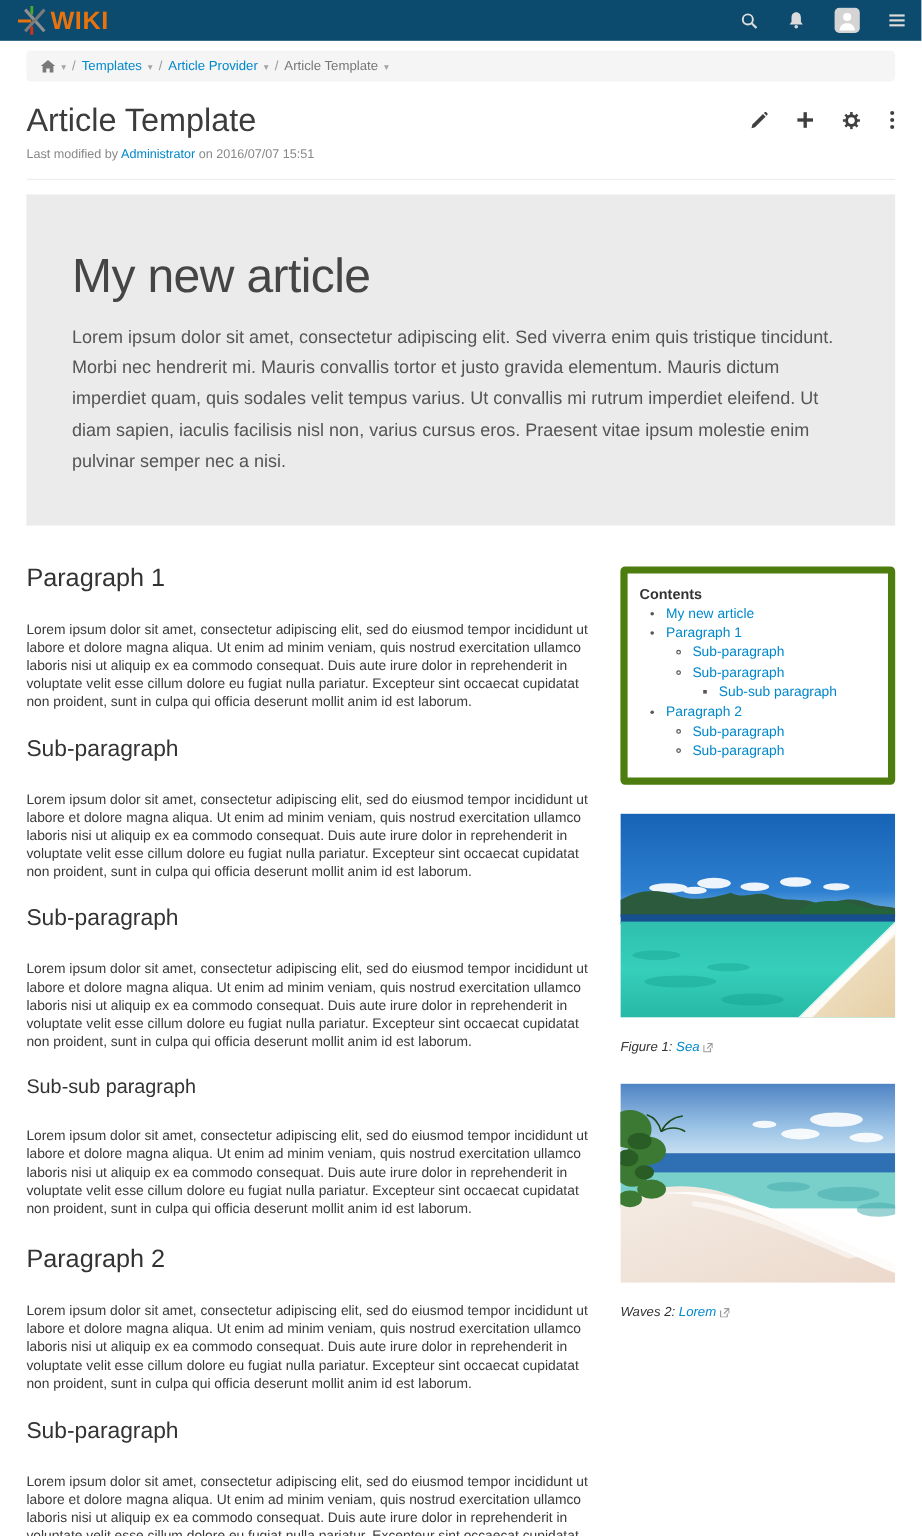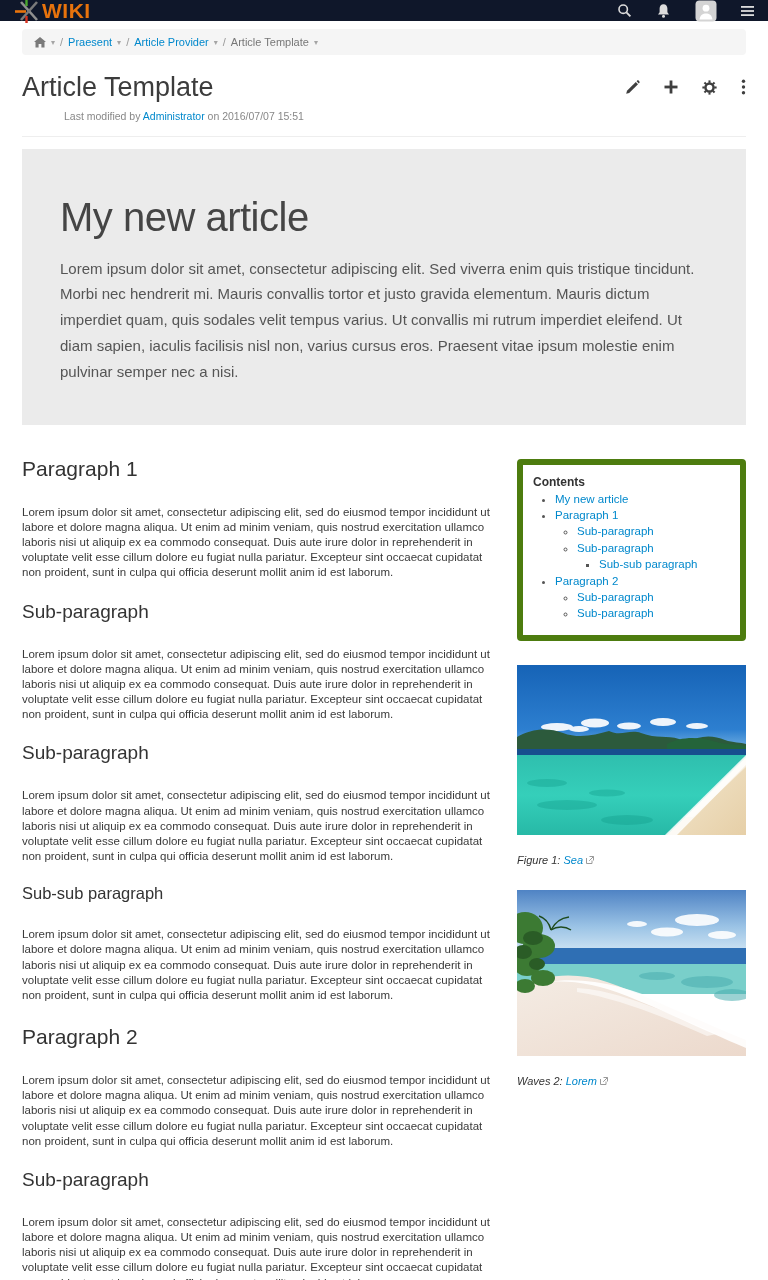--- a/index.html
+++ b/index.html
@@ -4,21 +4,21 @@
 <style>
   * { box-sizing: border-box; margin: 0; padding: 0; }
   html, body { background: #fff; }
   body {
     width: 768px;
     font-family: "Liberation Sans", "DejaVu Sans", sans-serif;
     color: #333;
   }
   
   .navbar {
-    height: 21px; background: #0f172a;
+    height: 34px; background: #0c4a6e;
     display: flex; align-items: center; justify-content: space-between;
     padding: 0 14px;
   }
   .brand { display: flex; align-items: center; gap: 2px; text-decoration: none; cursor: pointer; }
   .brand-text { color: #e8730c; font-size: 21px; font-weight: 700; letter-spacing: 0.5px; line-height: 1; }
   .nav-icons { display: flex; align-items: center; gap: 24px; }
   .nav-icon { display: inline-flex; cursor: pointer; }
   
   .container { padding: 0 22px; }
   
@@ -29,21 +29,21 @@
   }
   .breadcrumb a { color: #0088cc; text-decoration: none; cursor: pointer; }
   .crumb-caret { color: #a5a5a5; font-size: 8px; cursor: pointer; }
   .crumb-sep { color: #999; }
   .crumb-current { color: #777; }
   
   .page-header { margin-top: 18px; display: flex; align-items: flex-start; justify-content: space-between; }
   .page-title { font-size: 27px; font-weight: 400; color: #3c3c3c; line-height: 1.1; }
   .page-actions { display: flex; align-items: center; gap: 24px; margin-top: 6px; }
   .action-icon { display: inline-flex; cursor: pointer; }
-  .modified-line { margin-top: 7px; font-size: 10.5px; color: #888; margin-left: 42px; }
+  .modified-line { margin-top: 7px; font-size: 10.5px; color: #888; }
   .modified-line a { color: #0088cc; text-decoration: none; cursor: pointer; }
   .header-rule { border: none; border-top: 1px solid #eee; margin: 14px 0 12px; }
   
   .jumbotron { background: #ebebeb; padding: 46px 38px 40px; margin-bottom: 28px; }
   .jumbotron-title { font-size: 40px; font-weight: 400; color: #454545; margin-bottom: 16px; letter-spacing: -0.5px; }
   .jumbotron-lead { font-size: 15px; line-height: 1.72; color: #555; font-weight: 400; }
   
   .content-row { display: flex; gap: 17px; align-items: flex-start; }
   .article-col { width: 478px; flex: 0 0 478px; }
   .side-col { width: 229px; flex: 0 0 229px; }
@@ -119,21 +119,21 @@
   <div class="container">
 
     <nav class="breadcrumb">
       <span class="nav-icon">
         <svg width="12" height="11" viewBox="0 0 12 11">
           <path d="M6 0 L12 5 L10.5 5 L10.5 10.5 L7.4 10.5 L7.4 7 L4.6 7 L4.6 10.5 L1.5 10.5 L1.5 5 L0 5 Z" fill="#7a7a7a"></path>
         </svg>
       </span>
       <span class="crumb-caret">▾</span>
       <span class="crumb-sep">/</span>
-      <a>Praesent</a>
+      <a>Templates</a>
       <span class="crumb-caret">▾</span>
       <span class="crumb-sep">/</span>
       <a>Article Provider</a>
       <span class="crumb-caret">▾</span>
       <span class="crumb-sep">/</span>
       <span class="crumb-current">Article Template</span>
       <span class="crumb-caret">▾</span>
     </nav>
 
     <div class="page-header">

